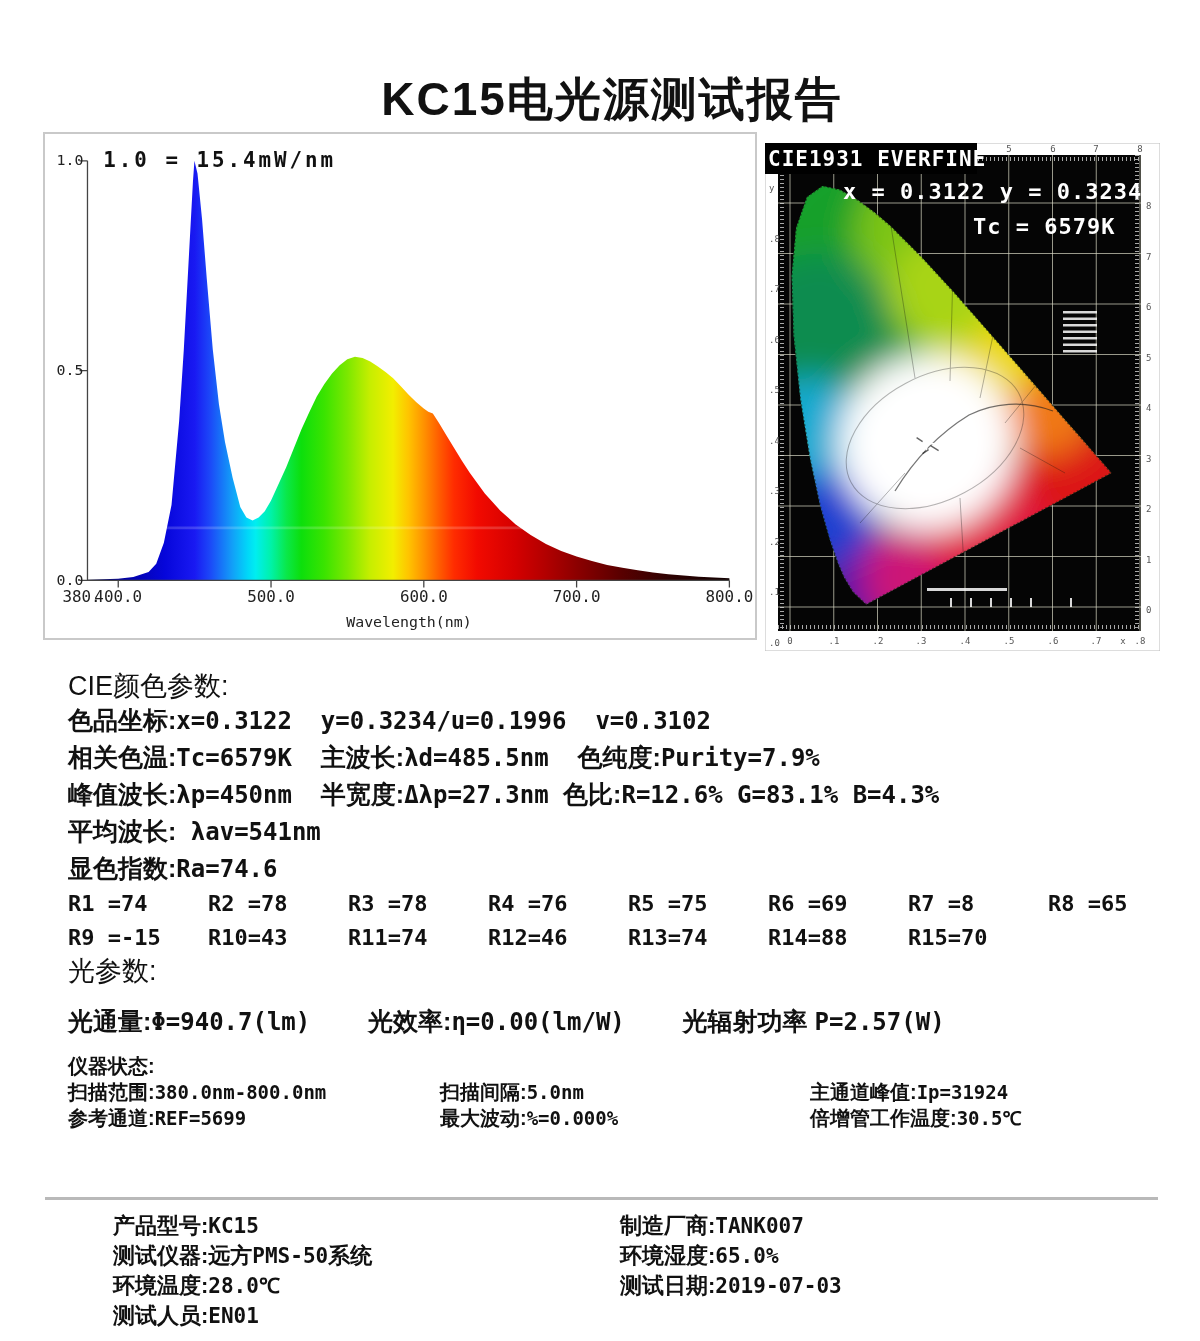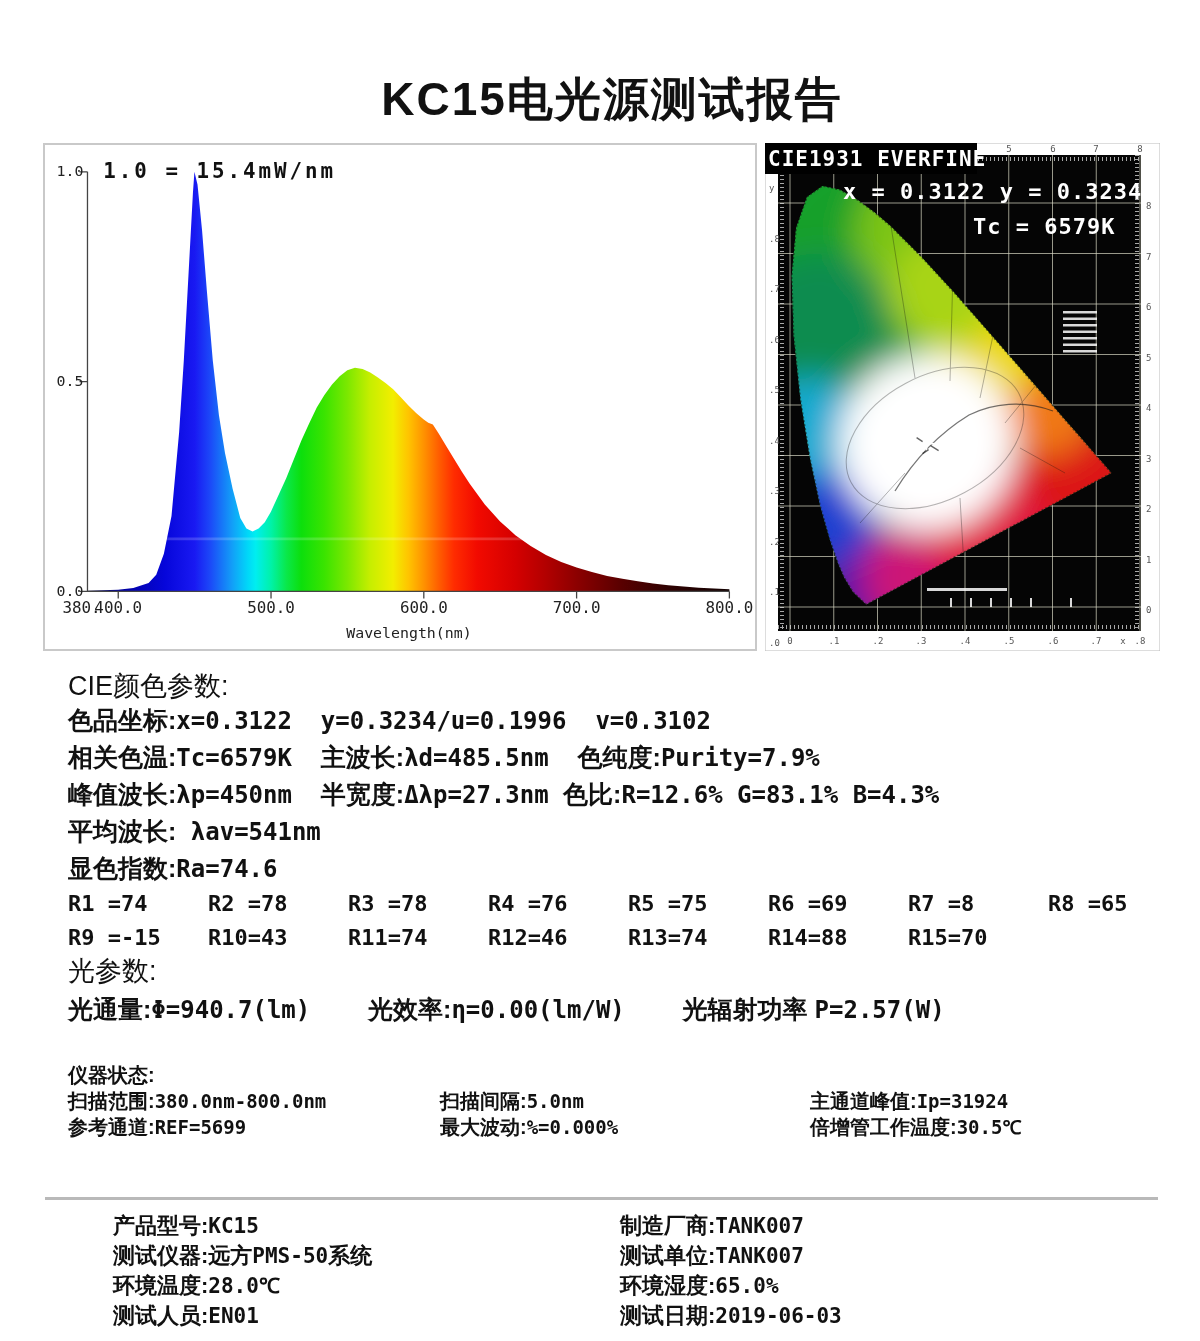--- a/index.html
+++ b/index.html
@@ -3,32 +3,32 @@
 <meta charset="utf-8">
 <style>
   html,body{margin:0;padding:0;}
   body{width:1200px;height:1341px;position:relative;background:#ffffff;color:#111;
        font-family:"Liberation Sans","DejaVu Sans",sans-serif;overflow:hidden;}
   .zh{font-family:"Liberation Sans","DejaVu Sans",sans-serif;font-weight:700;}
   .mono{font-family:"DejaVu Sans Mono","Liberation Mono",monospace;font-weight:700;}
   .seg{white-space:pre;}
   #report-title{position:absolute;top:38px;left:0;right:0;text-align:center;
        font-size:46px;font-weight:700;letter-spacing:2px;padding-left:24px;}
-  #spectrum-box{position:absolute;left:43px;top:143px;width:710px;height:504px;
+  #spectrum-box{position:absolute;left:43px;top:132px;width:710px;height:504px;
        border:2px solid #c9c9c9;background:#fff;}
   #cie-box{position:absolute;left:765px;top:143px;width:408px;height:508px;background:#fff;}
   #text-flow{position:absolute;left:68px;top:670px;right:30px;}
   .h-big{font-size:27px;line-height:32px;font-weight:400;white-space:pre;}
   .param-line{font-size:25px;line-height:36px;white-space:pre;}
   .param-line .mono{font-size:24px;}
   .r-row{font-size:22px;line-height:34px;white-space:pre;}
   .r-col{display:inline-block;}
   .lp-head{}
-  .lp-line{margin-top:4px;}
-  .instr-head{margin-top:34px;font-size:20px;line-height:26px;font-weight:700;}
+  .lp-line{margin-top:16px;}
+  .instr-head{margin-top:13px;font-size:20px;line-height:26px;font-weight:700;}
   .instr-grid{display:grid;grid-template-columns:372px 370px auto;font-size:20px;line-height:26px;}
   .instr-grid .mono{font-size:19px;}
   #divider{position:absolute;top:1197px;left:45px;right:42px;height:3px;background:#b9b9b9;}
   #footer-col1{position:absolute;left:113px;top:1211px;}
   #footer-col2{position:absolute;left:620px;top:1211px;}
   .foot-line{font-size:22px;line-height:29px;white-space:pre;}
   .foot-line .mono{font-size:21px;margin-top:13px;}
   svg text{font-family:"DejaVu Sans Mono","Liberation Mono",monospace;}
 </style>
 </head>
@@ -246,16 +246,15 @@
 <div id="divider"></div>
 
 <div id="footer-col1">
   <div class="foot-line"><span class="seg zh">产品型号:</span><span class="seg mono">KC15</span></div>
   <div class="foot-line"><span class="seg zh">测试仪器:</span><span class="seg zh">远方</span><span class="seg mono">PMS-50</span><span class="seg zh">系统</span></div>
   <div class="foot-line"><span class="seg zh">环境温度:</span><span class="seg mono">28.0℃</span></div>
   <div class="foot-line"><span class="seg zh">测试人员:</span><span class="seg mono">EN01</span></div>
 </div>
 <div id="footer-col2">
   <div class="foot-line"><span class="seg zh">制造厂商:</span><span class="seg mono">TANK007</span></div>
-  <div class="foot-line"><span class="seg zh">测试单位:</span><span class="seg mono">TANK007</span></div>
   <div class="foot-line"><span class="seg zh">环境湿度:</span><span class="seg mono">65.0%</span></div>
-  <div class="foot-line"><span class="seg zh">测试日期:</span><span class="seg mono">2019-06-03</span></div>
+  <div class="foot-line"><span class="seg zh">测试日期:</span><span class="seg mono">2019-07-03</span></div>
 </div>
 
 </body></html>

